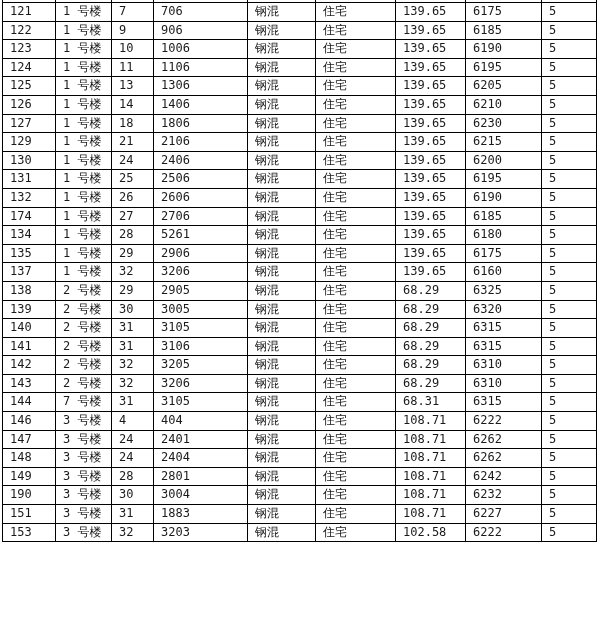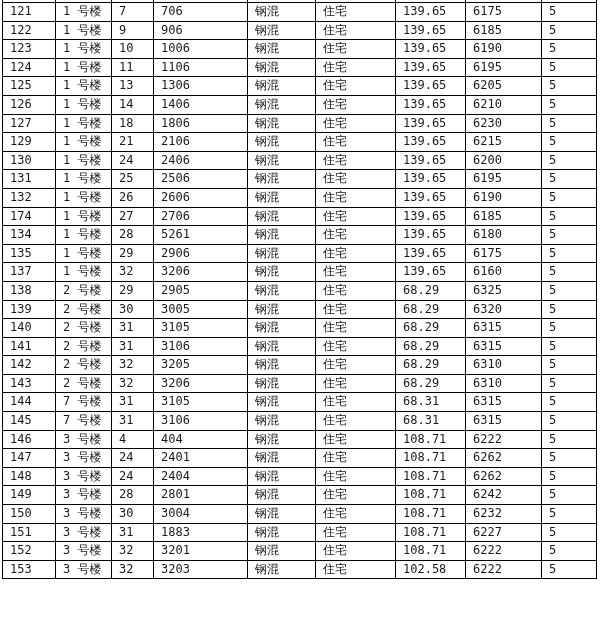--- a/index.html
+++ b/index.html
@@ -307,31 +307,20 @@
         <td>7 号楼</td>
         <td>31</td>
         <td>3105</td>
         <td>钢混</td>
         <td>住宅</td>
         <td>68.31</td>
         <td>6315</td>
         <td>5</td>
       </tr>
       <tr>
-        <td>145</td>
-        <td>7 号楼</td>
-        <td>31</td>
-        <td>3106</td>
-        <td>钢混</td>
-        <td>住宅</td>
-        <td>68.31</td>
-        <td>6315</td>
-        <td>5</td>
-      </tr>
-      <tr>
         <td>146</td>
         <td>3 号楼</td>
         <td>4</td>
         <td>404</td>
         <td>钢混</td>
         <td>住宅</td>
         <td>108.71</td>
         <td>6222</td>
         <td>5</td>
       </tr>
@@ -362,50 +351,39 @@
         <td>3 号楼</td>
         <td>28</td>
         <td>2801</td>
         <td>钢混</td>
         <td>住宅</td>
         <td>108.71</td>
         <td>6242</td>
         <td>5</td>
       </tr>
       <tr>
-        <td>150</td>
+        <td>190</td>
         <td>3 号楼</td>
         <td>30</td>
         <td>3004</td>
         <td>钢混</td>
         <td>住宅</td>
         <td>108.71</td>
         <td>6232</td>
         <td>5</td>
       </tr>
       <tr>
         <td>151</td>
         <td>3 号楼</td>
         <td>31</td>
         <td>1883</td>
         <td>钢混</td>
         <td>住宅</td>
         <td>108.71</td>
         <td>6227</td>
-        <td>5</td>
-      </tr>
-      <tr>
-        <td>152</td>
-        <td>3 号楼</td>
-        <td>32</td>
-        <td>3201</td>
-        <td>钢混</td>
-        <td>住宅</td>
-        <td>108.71</td>
-        <td>6222</td>
         <td>5</td>
       </tr>
       <tr>
         <td>153</td>
         <td>3 号楼</td>
         <td>32</td>
         <td>3203</td>
         <td>钢混</td>
         <td>住宅</td>
         <td>102.58</td>

